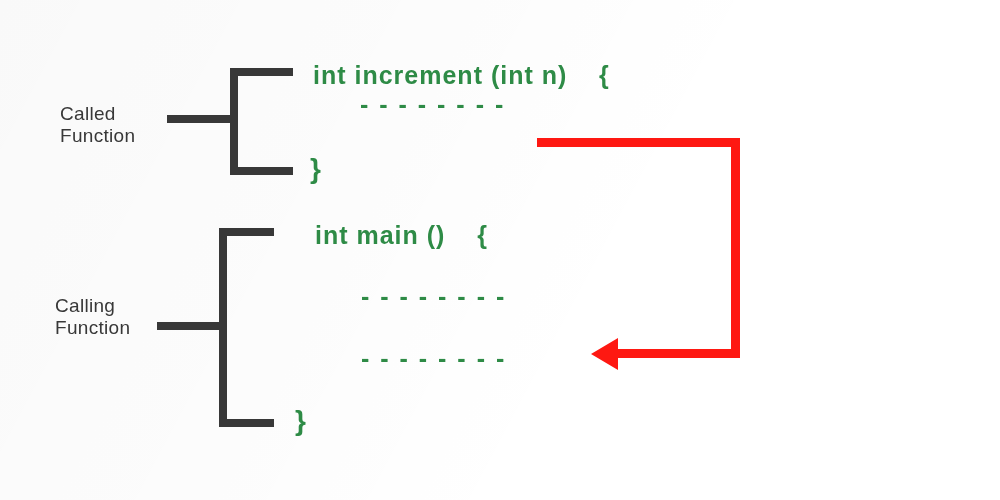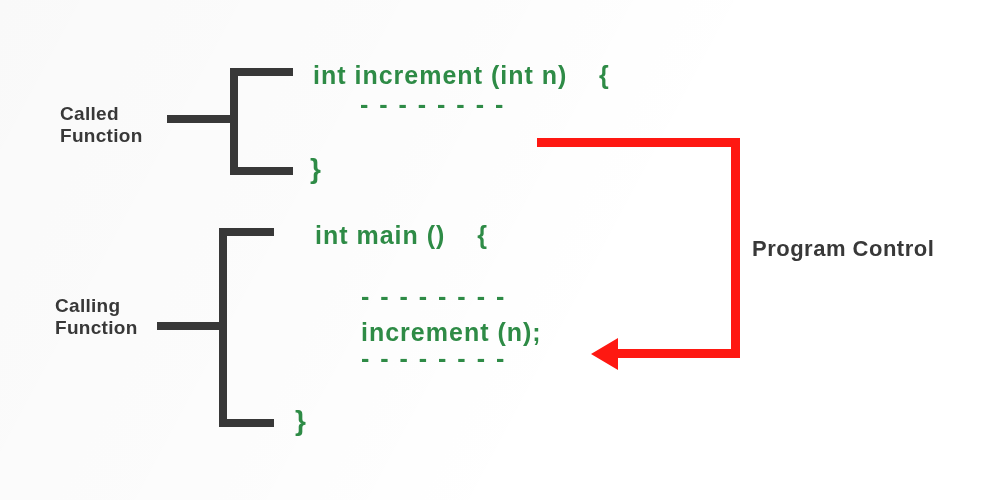--- a/index.html
+++ b/index.html
@@ -17,21 +17,21 @@
     color:var(--green,#2e8b46);white-space:pre;
   }
   .dashes{
     font-weight:800;font-size:25px;line-height:30px;letter-spacing:2px;
     color:var(--green,#2e8b46);white-space:pre;
   }
   .brace{font-size:28px;}
   .kw-red{color:var(--red,#fe1812);}
   
   .side-label{
-    font-weight:700;font-size:19px;line-height:22px;color:var(--dark,#3b3b3b);
+    font-weight:400;font-size:19px;line-height:22px;color:var(--dark,#3b3b3b);
     letter-spacing:0.3px;
   }
   .flow-label{
     font-weight:700;font-size:22px;line-height:26px;color:var(--dark,#3b3b3b);
     letter-spacing:0.5px;white-space:pre;
   }
   
   .stroke{background:var(--dark,#333333);}
   
   .red-seg{background:var(--red,#fe1812);}
@@ -66,24 +66,22 @@
     <div>Function</div>
   </div>
 
   <div class="abs stroke" style="left:157px;top:322px;width:66px;height:8px;"></div>
   <div class="abs stroke" style="left:219px;top:228px;width:8px;height:199px;"></div>
   <div class="abs stroke" style="left:219px;top:228px;width:55px;height:8px;"></div>
   <div class="abs stroke" style="left:219px;top:419px;width:55px;height:8px;"></div>
 
   <div class="abs code" style="left:315px;top:220px;">int main ()    {</div>
   <div class="abs dashes" style="left:361px;top:281px;">- - - - - - - -</div>
-  <div class="abs code" style="left:361px;top:317px;">increment (n);</div>
   <div class="abs dashes" style="left:361px;top:343px;">- - - - - - - -</div>
   <div class="abs code brace" style="left:295px;top:406px;">}</div>
 
   <div class="abs red-seg" style="left:537px;top:138px;width:203px;height:9px;"></div>
   <div class="abs red-seg" style="left:731px;top:138px;width:9px;height:220px;"></div>
   <div class="abs red-seg" style="left:614px;top:349px;width:126px;height:9px;"></div>
   <div class="abs arrow-head" style="left:591px;top:338px;"></div>
 
-  <div class="abs flow-label" style="left:752px;top:236px;">Program Control</div>
 
 </div>
 
 </body></html>

